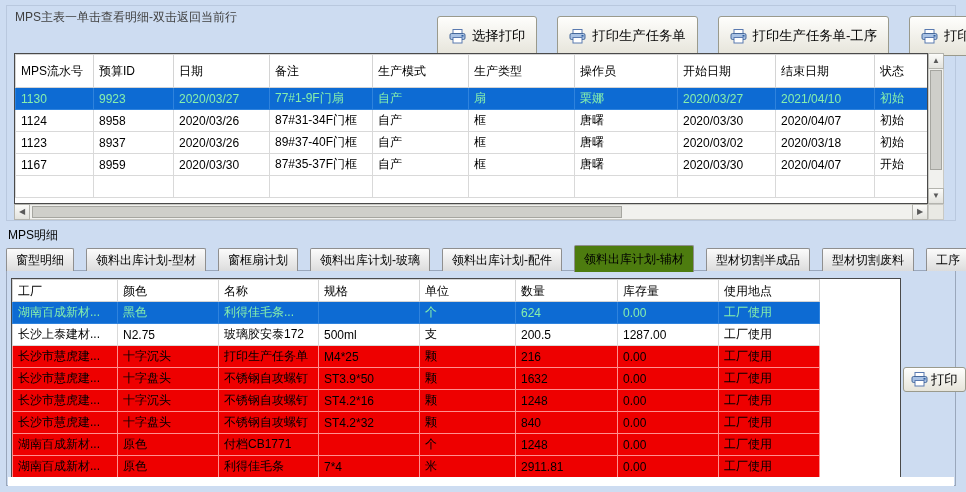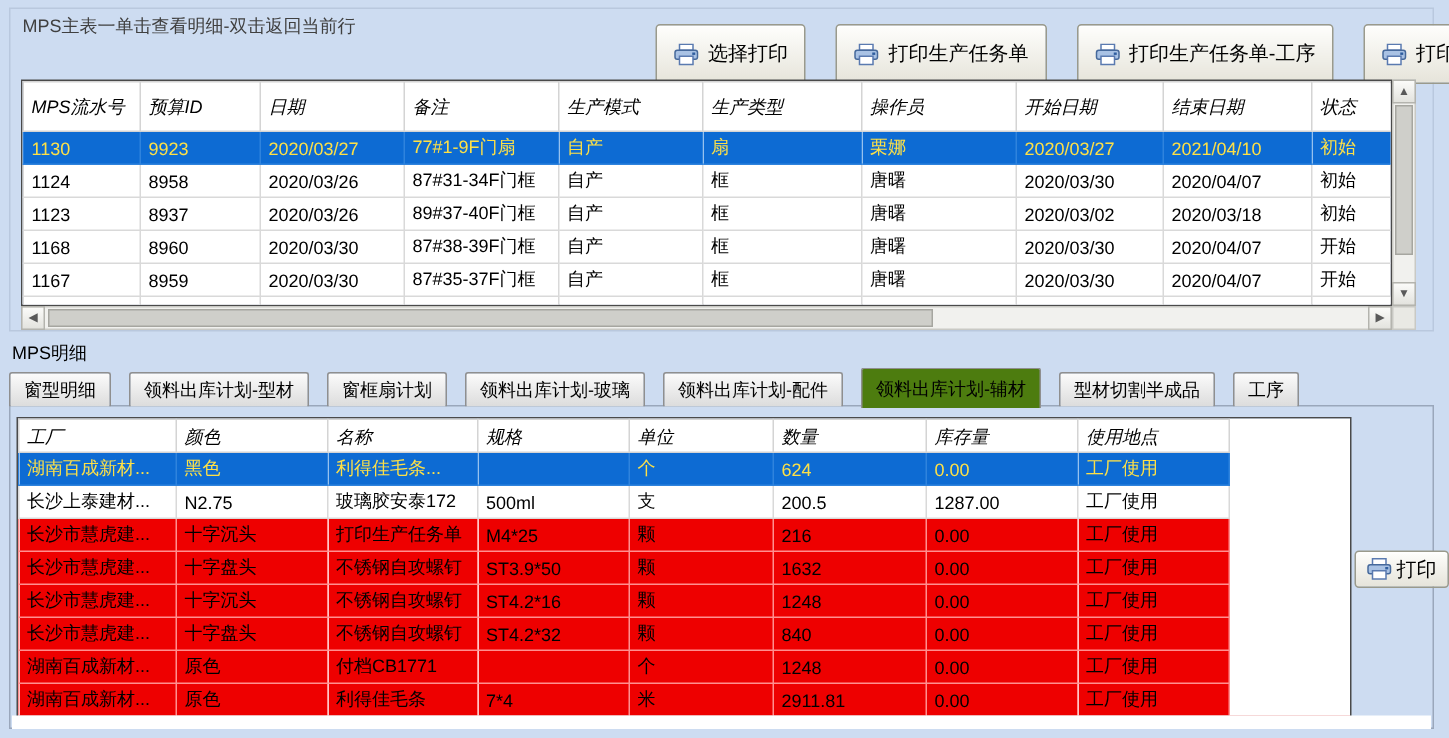--- a/index.html
+++ b/index.html
@@ -30,26 +30,26 @@
   .btn:first-child { margin-right:0; }
   .printer-svg { display:block; }
 
   
   .tbl-wrap { position:absolute; overflow:hidden; border:1px solid #4a4a4a; background:#fff; }
   table { border-collapse:collapse; table-layout:fixed; background:#fff; width:100%; }
   th, td {
     border:1px solid #d9d9d9; padding:0 5px; text-align:left;
     font-weight:normal; overflow:hidden; white-space:nowrap;
   }
-  th { white-space:normal; line-height:14px; vertical-align:middle; background:#fff; border-color:#d4d4d4;font-style:italic; }
+  th { white-space:normal; line-height:14px; vertical-align:middle; background:#fff; border-color:#d4d4d4; }
   .master-tbl th { height:33px; }
   .master-tbl td { height:22px; }
   .detail-tbl th { height:22px; white-space:nowrap; }
   .detail-tbl td { height:22px; }
-  tr.selected { background:#0d6bd3; color:#fde047; }
+  tr.selected { background:#0d6bd3; color:#86efac; }
   tr.selected td { border-color:#2f83dd; }
   tr.alert { background:#ee0000; color:#000; }
   tr.alert td { border-color:#ff8f8f; }
   tr.partial td { background:#fff; }
   th.filler, td.filler { border:none; background:#fff; }
 
   
   .vscroll, .hscroll { position:absolute; background:#f1f1ee; border:1px solid #c9c9c4; }
   .scroll-btn {
     position:absolute; width:16px; height:16px; background:linear-gradient(#fbfbf9,#e3e3de);
@@ -183,32 +183,20 @@
           <td>2020/03/26</td>
           <td>89#37-40F门框</td>
           <td>自产</td>
           <td>框</td>
           <td>唐曙</td>
           <td>2020/03/02</td>
           <td>2020/03/18</td>
           <td>初始</td>
         </tr>
         <tr class="row normal">
-          <td>1168</td>
-          <td>8960</td>
-          <td>2020/03/30</td>
-          <td>87#38-39F门框</td>
-          <td>自产</td>
-          <td>框</td>
-          <td>唐曙</td>
-          <td>2020/03/30</td>
-          <td>2020/04/07</td>
-          <td>开始</td>
-        </tr>
-        <tr class="row normal">
           <td>1167</td>
           <td>8959</td>
           <td>2020/03/30</td>
           <td>87#35-37F门框</td>
           <td>自产</td>
           <td>框</td>
           <td>唐曙</td>
           <td>2020/03/30</td>
           <td>2020/04/07</td>
           <td>开始</td>
@@ -245,20 +233,21 @@
 <div class="detail-label">MPS明细</div>
 
 <div class="tabstrip">
   <div class="tab">窗型明细</div>
   <div class="tab">领料出库计划-型材</div>
   <div class="tab">窗框扇计划</div>
   <div class="tab">领料出库计划-玻璃</div>
   <div class="tab">领料出库计划-配件</div>
   <div class="tab active">领料出库计划-辅材</div>
   <div class="tab">型材切割半成品</div>
+  <div class="tab">型材切割废料</div>
   <div class="tab">工序</div>
 </div>
 
 <div class="detail-content">
   <div class="tbl-wrap detail-tbl-wrap">
     <table class="detail-tbl">
       <colgroup>
         <col style="width:105px">
           <col style="width:101px">
           <col style="width:100px">

